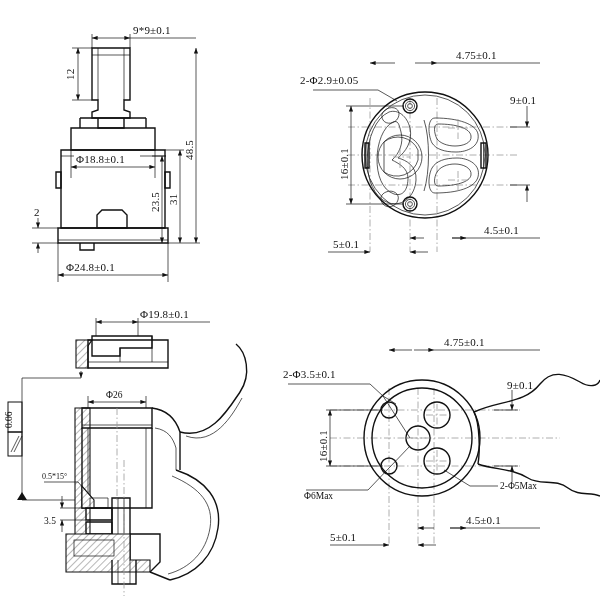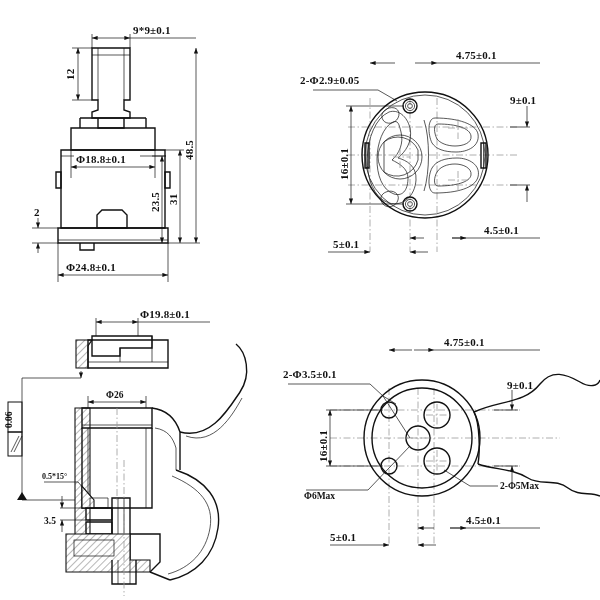--- a/index.html
+++ b/index.html
@@ -7,21 +7,20 @@
     padding: 0;
     background: #ffffff;
   }
   #sheet {
     position: relative;
     width: 600px;
     height: 600px;
     background: #ffffff;
     font-family: "Liberation Serif", "DejaVu Serif", serif;
     overflow: hidden;
-    font-weight: bold;
   }
   #sheet svg {
     display: block;
     position: absolute;
     top: 0;
     left: 0;
   }
   .lbl {
     font-family: "Liberation Serif", "DejaVu Serif", serif;
     font-size: 11px;

